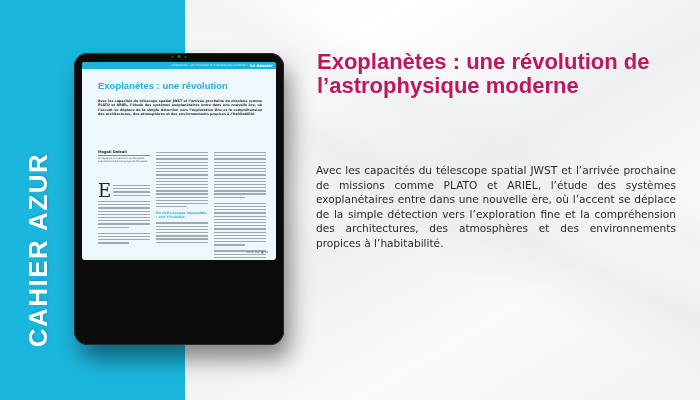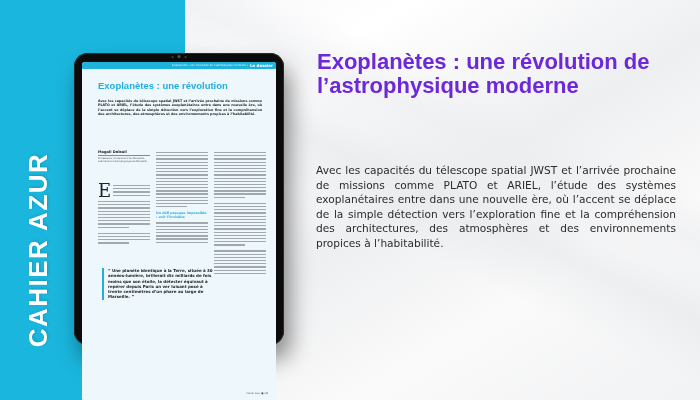--- a/index.html
+++ b/index.html
@@ -33,21 +33,21 @@
     background:#0b0b0b; border-radius:14px;
     box-shadow: 6px 14px 22px rgba(0,0,0,0.45), 0 0 0 1px #2a2a2a inset;
   }
   .camera {
     position:absolute; top:2px; left:50%; transform:translateX(-50%);
     display:flex; gap:4px; align-items:center;
   }
   .camera span { display:block; width:2px; height:2px; border-radius:50%; background:#444; }
   .camera span.lens { width:3px; height:3px; background:#555; }
   .screen {
-    position:absolute; left:8px; top:9px; width:194px; height:339px;
+    position:absolute; left:8px; top:9px; width:194px; height:198px;
     background:#eef7fc; border-radius:3px; overflow:hidden;
   }
   .mag-header {
     height:7px; background:#1fb3dc;
     display:flex; align-items:center; justify-content:flex-end;
     padding-right:3px; gap:2px;
   }
   .mag-header .crumb { font-size:2.6px; color:#dff4fb; white-space:nowrap; }
   .mag-header .section { font-size:4px; color:#ffffff; font-weight:700; white-space:nowrap; }
   .mag-title {
@@ -70,21 +70,21 @@
   .subhead { color:#22aee0; font-weight:700; font-size:3.3px; line-height:4px; margin:4px 0 3px 0; }
   .pull-quote {
     position:absolute; left:20px; top:206px; width:110px;
     border-left:2px solid #22aee0; padding-left:4px;
     font-size:4px; line-height:5.3px; font-weight:700; color:#1d1d1d;
   }
   .page-footer { position:absolute; right:8px; bottom:6px; font-size:2.4px; color:#555; }
   
   .headline {
     position:absolute; left:317px; top:50px; width:370px;
-    color:#6d28d9; font-family:"Liberation Sans", sans-serif; font-weight:700;
+    color:#be185d; font-family:"Liberation Sans", sans-serif; font-weight:700;
     font-size:22px; line-height:24px; margin:0;
   }
   .summary {
     position:absolute; left:316px; top:163px; width:360px;
     color:#2b2b2b; font-family:"DejaVu Sans", sans-serif;
     font-size:10.6px; line-height:14.6px; text-align:justify; margin:0;
   }
 </style>
 </head>
 <body>

